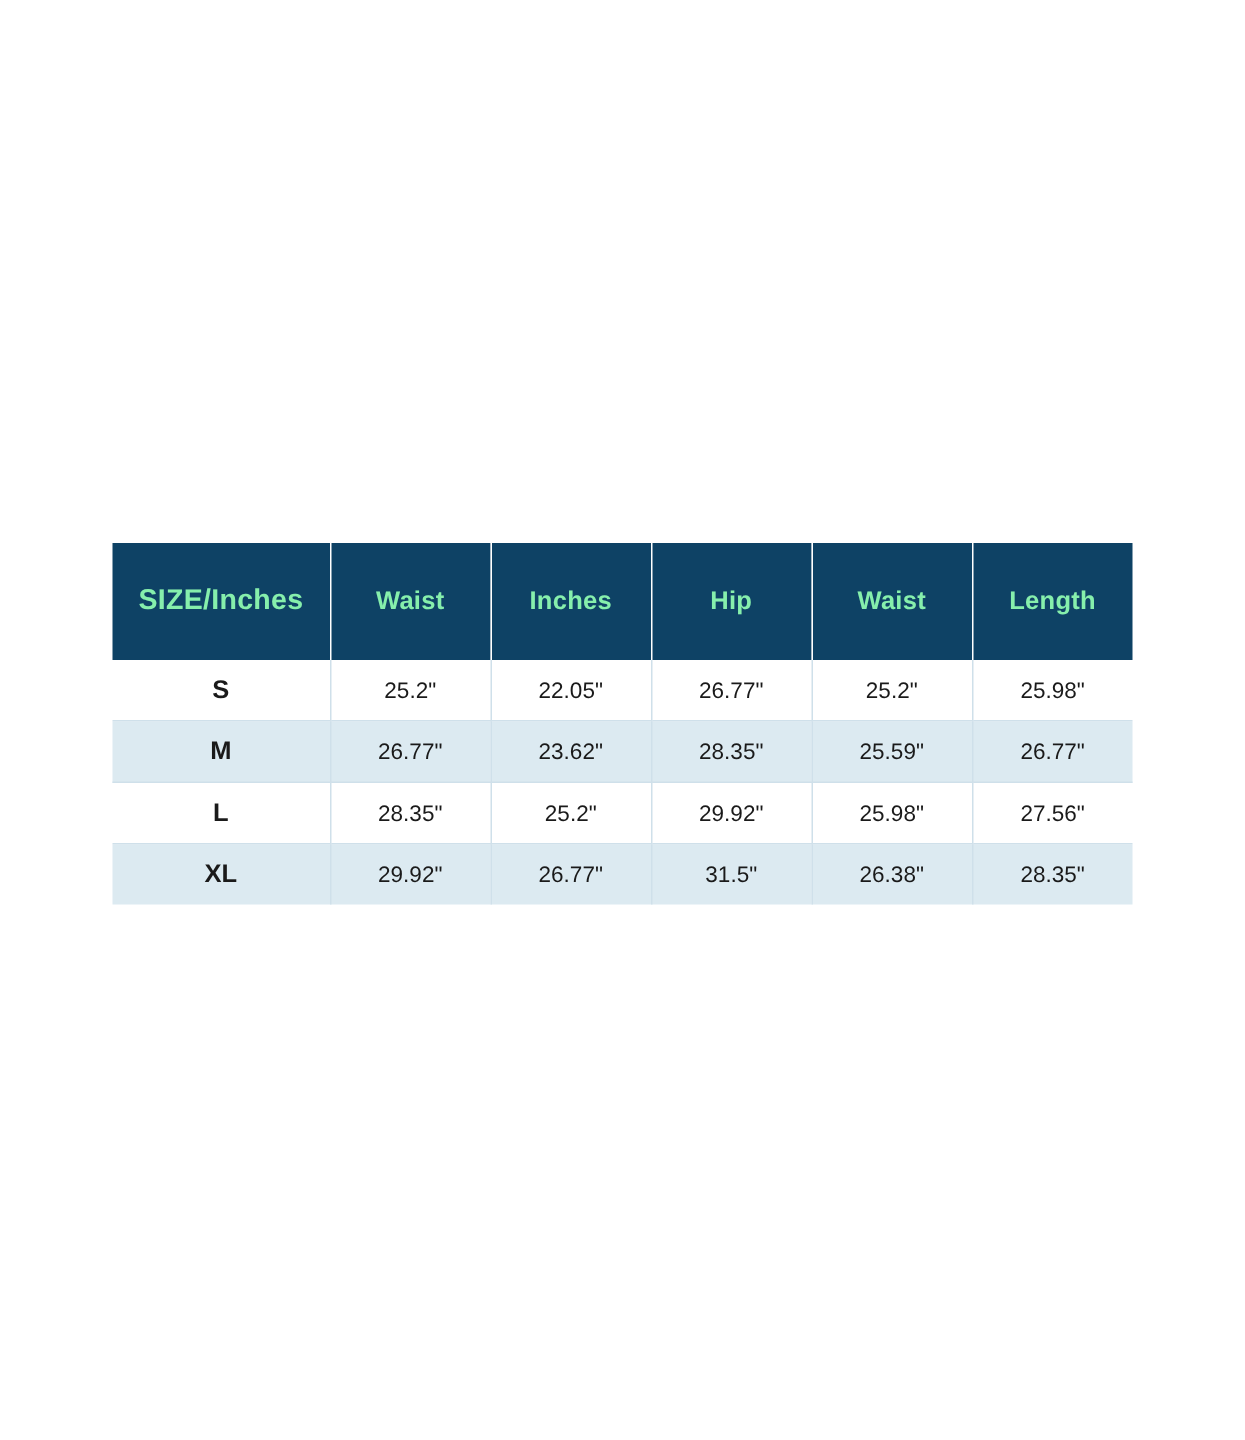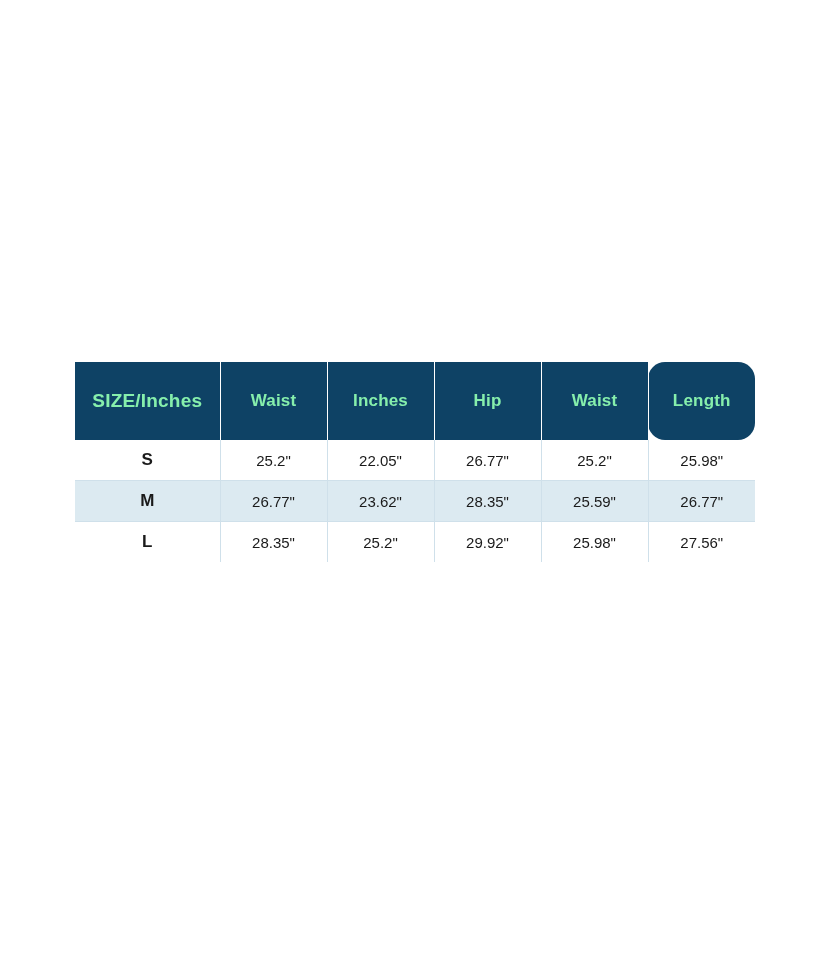--- a/index.html
+++ b/index.html
@@ -35,21 +35,20 @@
     color: #86efac;
     font-size: 17px;
     font-weight: bold;
     height: 78px;
     border-right: 1px solid #ffffff;
     padding: 0 4px;
     letter-spacing: 0.2px;
   }
   thead th:last-child {
     border-right: none;
-    border-radius: 17px;
   }
   thead th.size-col {
     font-size: 19px;
   }
   tbody td {
     font-size: 15px;
     color: #1a1a1a;
     height: 40px;
     border-bottom: 1px solid #cfe0ea;
     border-right: 1px solid #cfe0ea;
@@ -121,15 +120,23 @@
         <td>26.77"</td>
       </tr>
       <tr class="row-odd">
         <td class="size-label">L</td>
         <td>28.35"</td>
         <td>25.2"</td>
         <td>29.92"</td>
         <td>25.98"</td>
         <td>27.56"</td>
       </tr>
+      <tr class="row-even">
+        <td class="size-label">XL</td>
+        <td>29.92"</td>
+        <td>26.77"</td>
+        <td>31.5"</td>
+        <td>26.38"</td>
+        <td>28.35"</td>
+      </tr>
     </tbody>
   </table>
 </div>
 
 </body></html>

